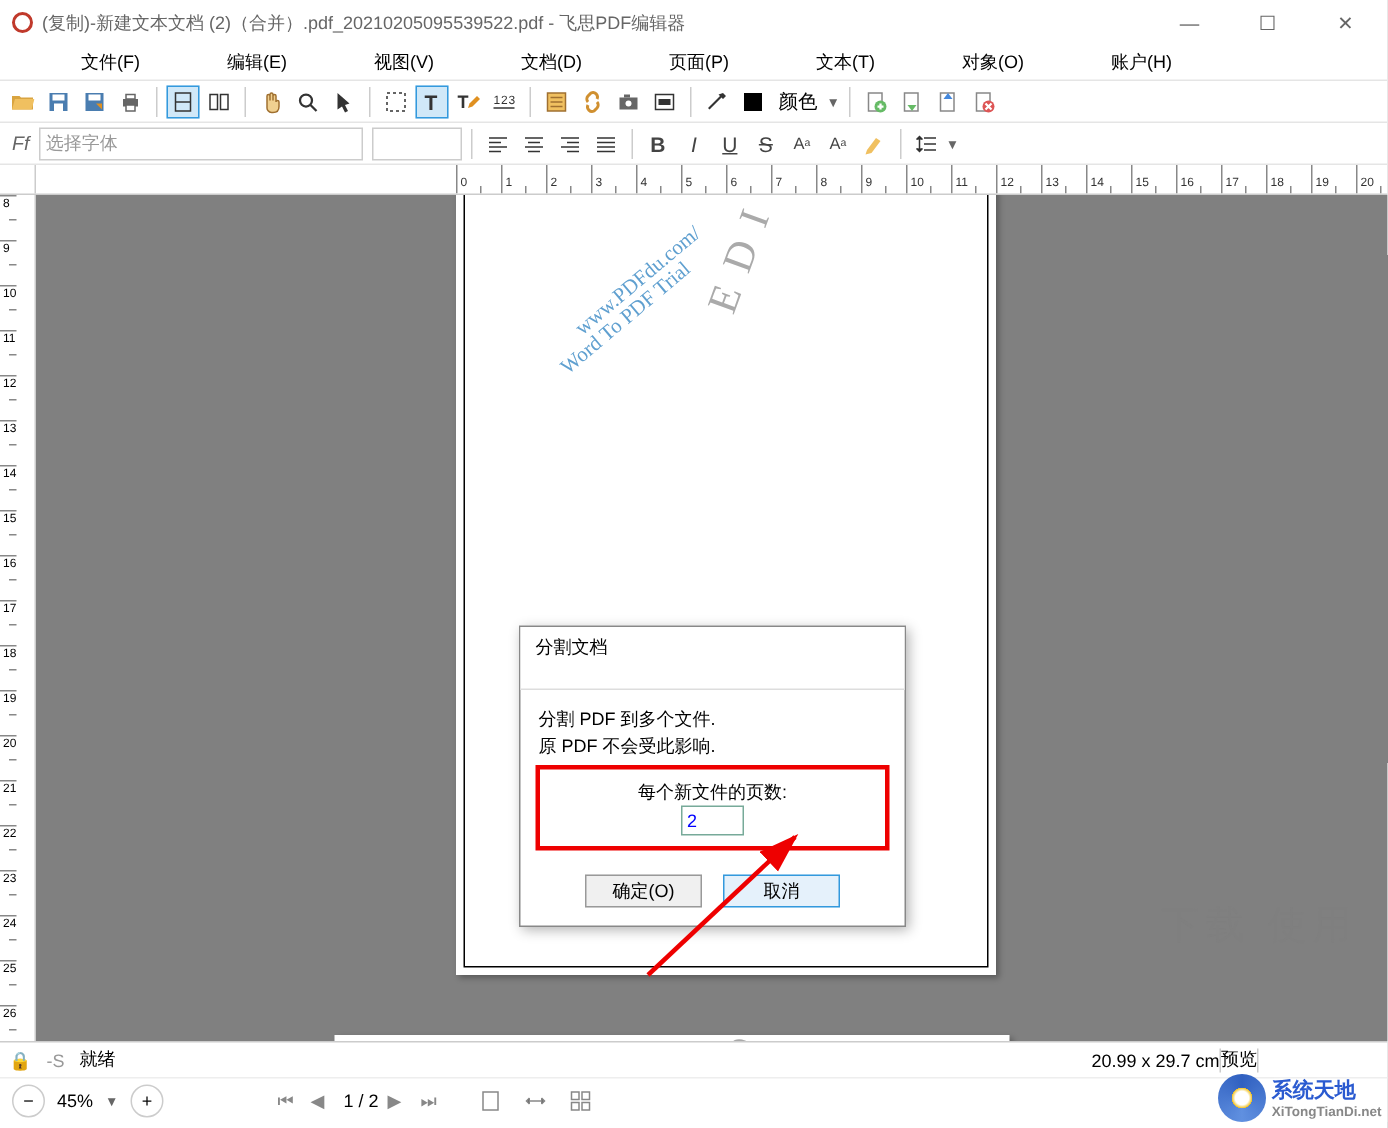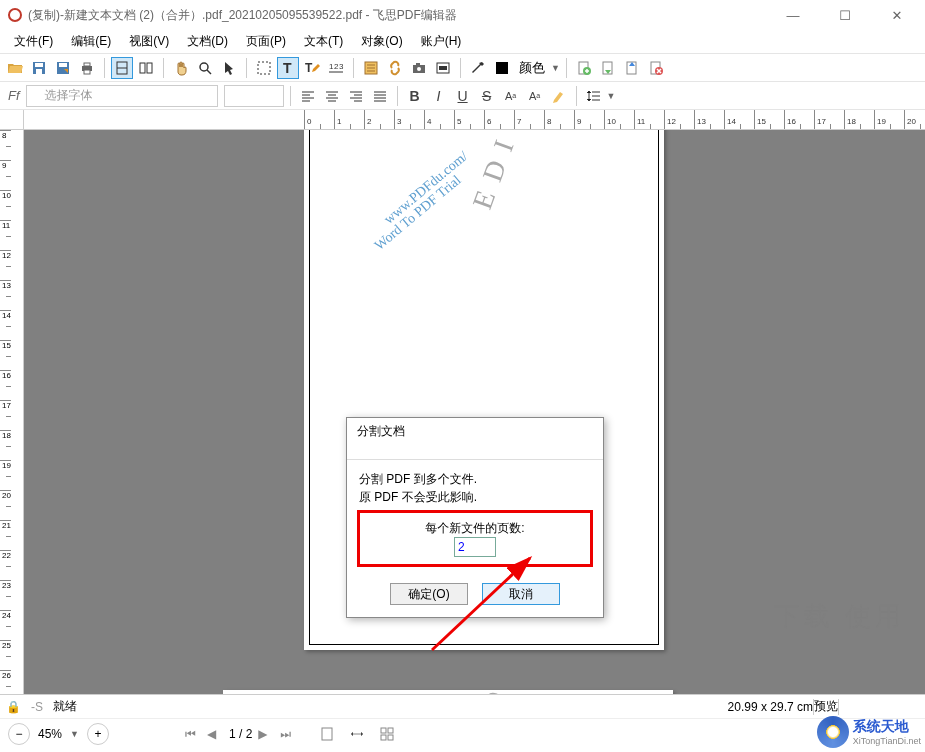--- a/index.html
+++ b/index.html
@@ -7,30 +7,30 @@
 
 
 .titlebar { height: 30px; background: #fff; display: flex; align-items: center; padding: 0 8px; font-size: 12px; color: #666; }
 .titlebar .app-icon { width: 14px; height: 14px; border-radius: 50%; border: 2px solid #c0392b; margin-right: 6px; position: relative; }
 .titlebar .title-text { flex: 1; }
 .titlebar .win-btns { display: flex; gap: 12px; color: #666; }
 .titlebar .win-btn { width: 40px; text-align: center; font-size: 13px; cursor: pointer; }
 
 
 .menubar { height: 24px; display: flex; align-items: center; padding: 0 6px; gap: 2px; font-size: 12px; background: #fff; border-bottom: 1px solid #e5e5e5;}
-.menubar .menu-item { padding: 3px 8px; cursor: pointer; }
+.menubar .menu-item { padding: 3px 8px; cursor: pointer; margin-left: 40px; }
 
 
 .toolbar { height: 28px; display: flex; align-items: center; padding: 2px 4px; gap: 2px; background: #fff; border-bottom: 1px solid #e5e5e5;}
 .toolbar .sep { width: 1px; height: 20px; background: #ccc; margin: 0 4px; }
 .tbtn { width: 22px; height: 22px; display: flex; align-items: center; justify-content: center; font-size: 14px; color: #444; cursor: pointer; border: 1px solid transparent; }
 .tbtn.active { border: 1px solid #3399dd; background: #d0e8f8; }
 .tbtn svg { width: 16px; height: 16px; }
 .tlabel { font-size: 13px; padding: 0 4px; }
-.trow2 .font-family { width: 192px; height: 22px; border: 1px solid #ccc; padding: 0 18px; font-size: 12px; color: #999; display: flex; align-items: center; }
+.trow2 .font-family { width: 216px; height: 22px; border: 1px solid #ccc; padding: 0 4px; font-size: 12px; color: #999; display: flex; align-items: center; }
 .trow2 .font-size { width: 60px; height: 22px; border: 1px solid #ccc; margin-left: 4px; }
 
 
 .ruler-top-wrap { height: 20px; background: #fff; border-bottom: 1px solid #ccc; display: flex; }
 .ruler-corner { width: 24px; height: 100%; border-right: 1px solid #ccc; }
 .ruler-top { flex: 1; position: relative; overflow: hidden; font-size: 8px; color: #333; }
 .ruler-marks { position: absolute; left: 280px; top: 0; height: 100%; display: flex; }
 .ruler-mark { width: 30px; border-left: 1px solid #888; text-align: left; padding-left: 2px; padding-top: 7px; font-size: 8px; position:relative;}
 .ruler-mark::after{content:'';position:absolute;left:15px;bottom:0;width:1px;height:5px;background:#888;}
 
@@ -78,21 +78,21 @@
 
 .bottombar { height: 30px; background: #fff; border-top: 1px solid #eee; display: flex; align-items: center; padding: 0 8px; gap: 8px; font-size: 12px; }
 .zoom-btn { width: 22px; height: 22px; border-radius: 50%; border: 1px solid #ccc; display:flex;align-items:center;justify-content:center; cursor:pointer;}
 .pager { display: flex; align-items: center; gap: 6px; }
 .pager .pg-btn { width: 16px; cursor: pointer; color:#888;}
 .tool-icons { display: flex; gap: 8px; margin-left: 12px; }
 
 
 .brand-wm { position: absolute; right: 4px; bottom: 4px; display:flex; align-items:center; gap:4px; font-size: 14px; font-weight: bold; color:#2a5ad0; text-shadow: 0 0 3px #fff; }
 .brand-wm .logo-circ{width:32px;height:32px;border-radius:50%;background:radial-gradient(circle,#fff 20%,#f0c020 30%,transparent 31%),conic-gradient(#3060c0,#6090e0,#3060c0);display:flex;align-items:center;justify-content:center;}
-.brand-wm .sub{font-size:9px;color:#888;display:block;font-weight:normal;}
+.brand-wm .sub{font-size:9px;color:#888;display:block;font-weight:bold;}
 
 
 .faded-text{position:absolute;right:20px;bottom:60px;font-size:26px;color:rgba(120,120,120,0.15);letter-spacing:4px;}
 
 </style>
 </head>
 <body>
 
 <div class="titlebar">
   <span class="app-icon"></span>

